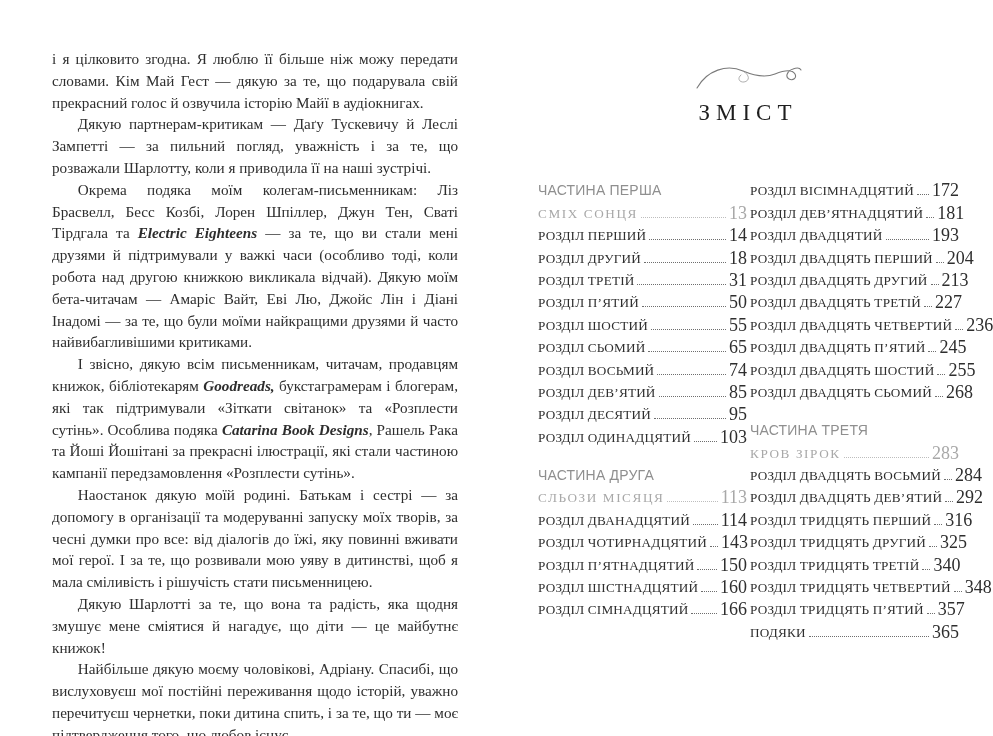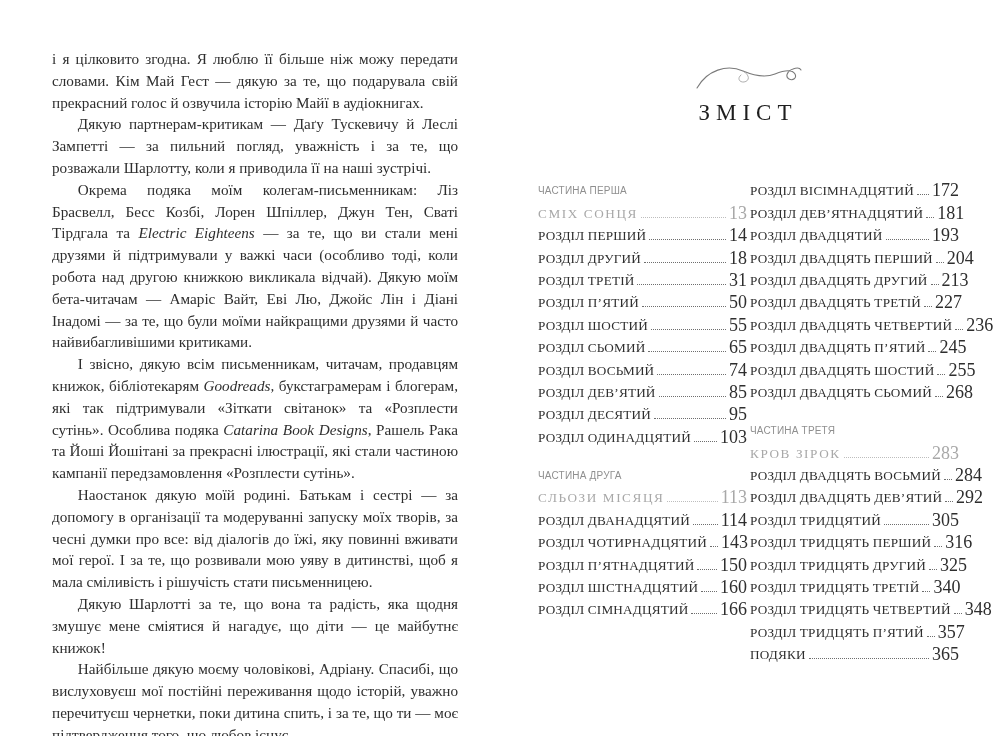--- a/index.html
+++ b/index.html
@@ -10,21 +10,21 @@
   }
   
   .page-left { position:absolute; left:0; top:0; width:497px; height:736px; }
   .ack-text {
     position:absolute; left:52px; top:48px; width:406px;
     font-size:15.2px; line-height:21.8px; text-align:justify;
     color:#2e2e2e;
   }
   .ack-text p { margin:0; }
   .ack-text p.indent { text-indent:1.7em; }
-  .it { font-style:italic; }
+  .it { font-style:italic;font-weight:bold; }
   
   .page-right { position:absolute; left:500px; top:0; width:493px; height:656px; }
   .ornament {
     position:absolute; left:38px; top:56px; width:420px; height:42px;
     display:flex; justify-content:center; align-items:center;
   }
   .contents-title {
     position:absolute; left:38px; top:100px; width:420px;
     text-align:center; font-size:23px; letter-spacing:6px;
     font-weight:400; color:#1e1e1e;
@@ -37,21 +37,21 @@
     font-size:13.2px; white-space:nowrap;
   }
   .toc-row .lbl { letter-spacing:0.2px; line-height:15px; }
   .toc-row .num { line-height:15px; font-size:18px; }
   .toc-row .leader {
     flex:1 1 auto; min-width:8px; margin:0 3px;
     border-bottom:1.6px dotted #6e6e6e; transform:translateY(-3px);
   }
   .toc-row.part {
     font-family:"Liberation Sans","DejaVu Sans",sans-serif;
-    font-size:10px; color:#8f8f8f; letter-spacing:0.6px;
+    font-size:14px; color:#8f8f8f; letter-spacing:0.6px;
     align-items:flex-end;
   }
   .toc-row.section { color:#a8a8a8; }
   .toc-row.section .lbl { letter-spacing:1.6px; }
   .toc-row.section .leader { border-bottom-color:#bdbdbd; }
   .toc-row.section .num { color:#a8a8a8; }
   .toc-spacer { height:16px; }
 </style>
 </head>
 <body>
@@ -239,25 +239,20 @@
           <span class="lbl">РОЗДІЛ ДВАДЦЯТЬ ВОСЬМИЙ</span>
           <span class="leader"></span>
           <span class="num">284</span>
         </div>
         <div class="toc-row chapter">
           <span class="lbl">РОЗДІЛ ДВАДЦЯТЬ ДЕВ’ЯТИЙ</span>
           <span class="leader"></span>
           <span class="num">292</span>
         </div>
         <div class="toc-row chapter">
-          <span class="lbl">РОЗДІЛ ТРИДЦЯТИЙ</span>
-          <span class="leader"></span>
-          <span class="num">305</span>
-        </div>
-        <div class="toc-row chapter">
           <span class="lbl">РОЗДІЛ ТРИДЦЯТЬ ПЕРШИЙ</span>
           <span class="leader"></span>
           <span class="num">316</span>
         </div>
         <div class="toc-row chapter">
           <span class="lbl">РОЗДІЛ ТРИДЦЯТЬ ДРУГИЙ</span>
           <span class="leader"></span>
           <span class="num">325</span>
         </div>
         <div class="toc-row chapter">

